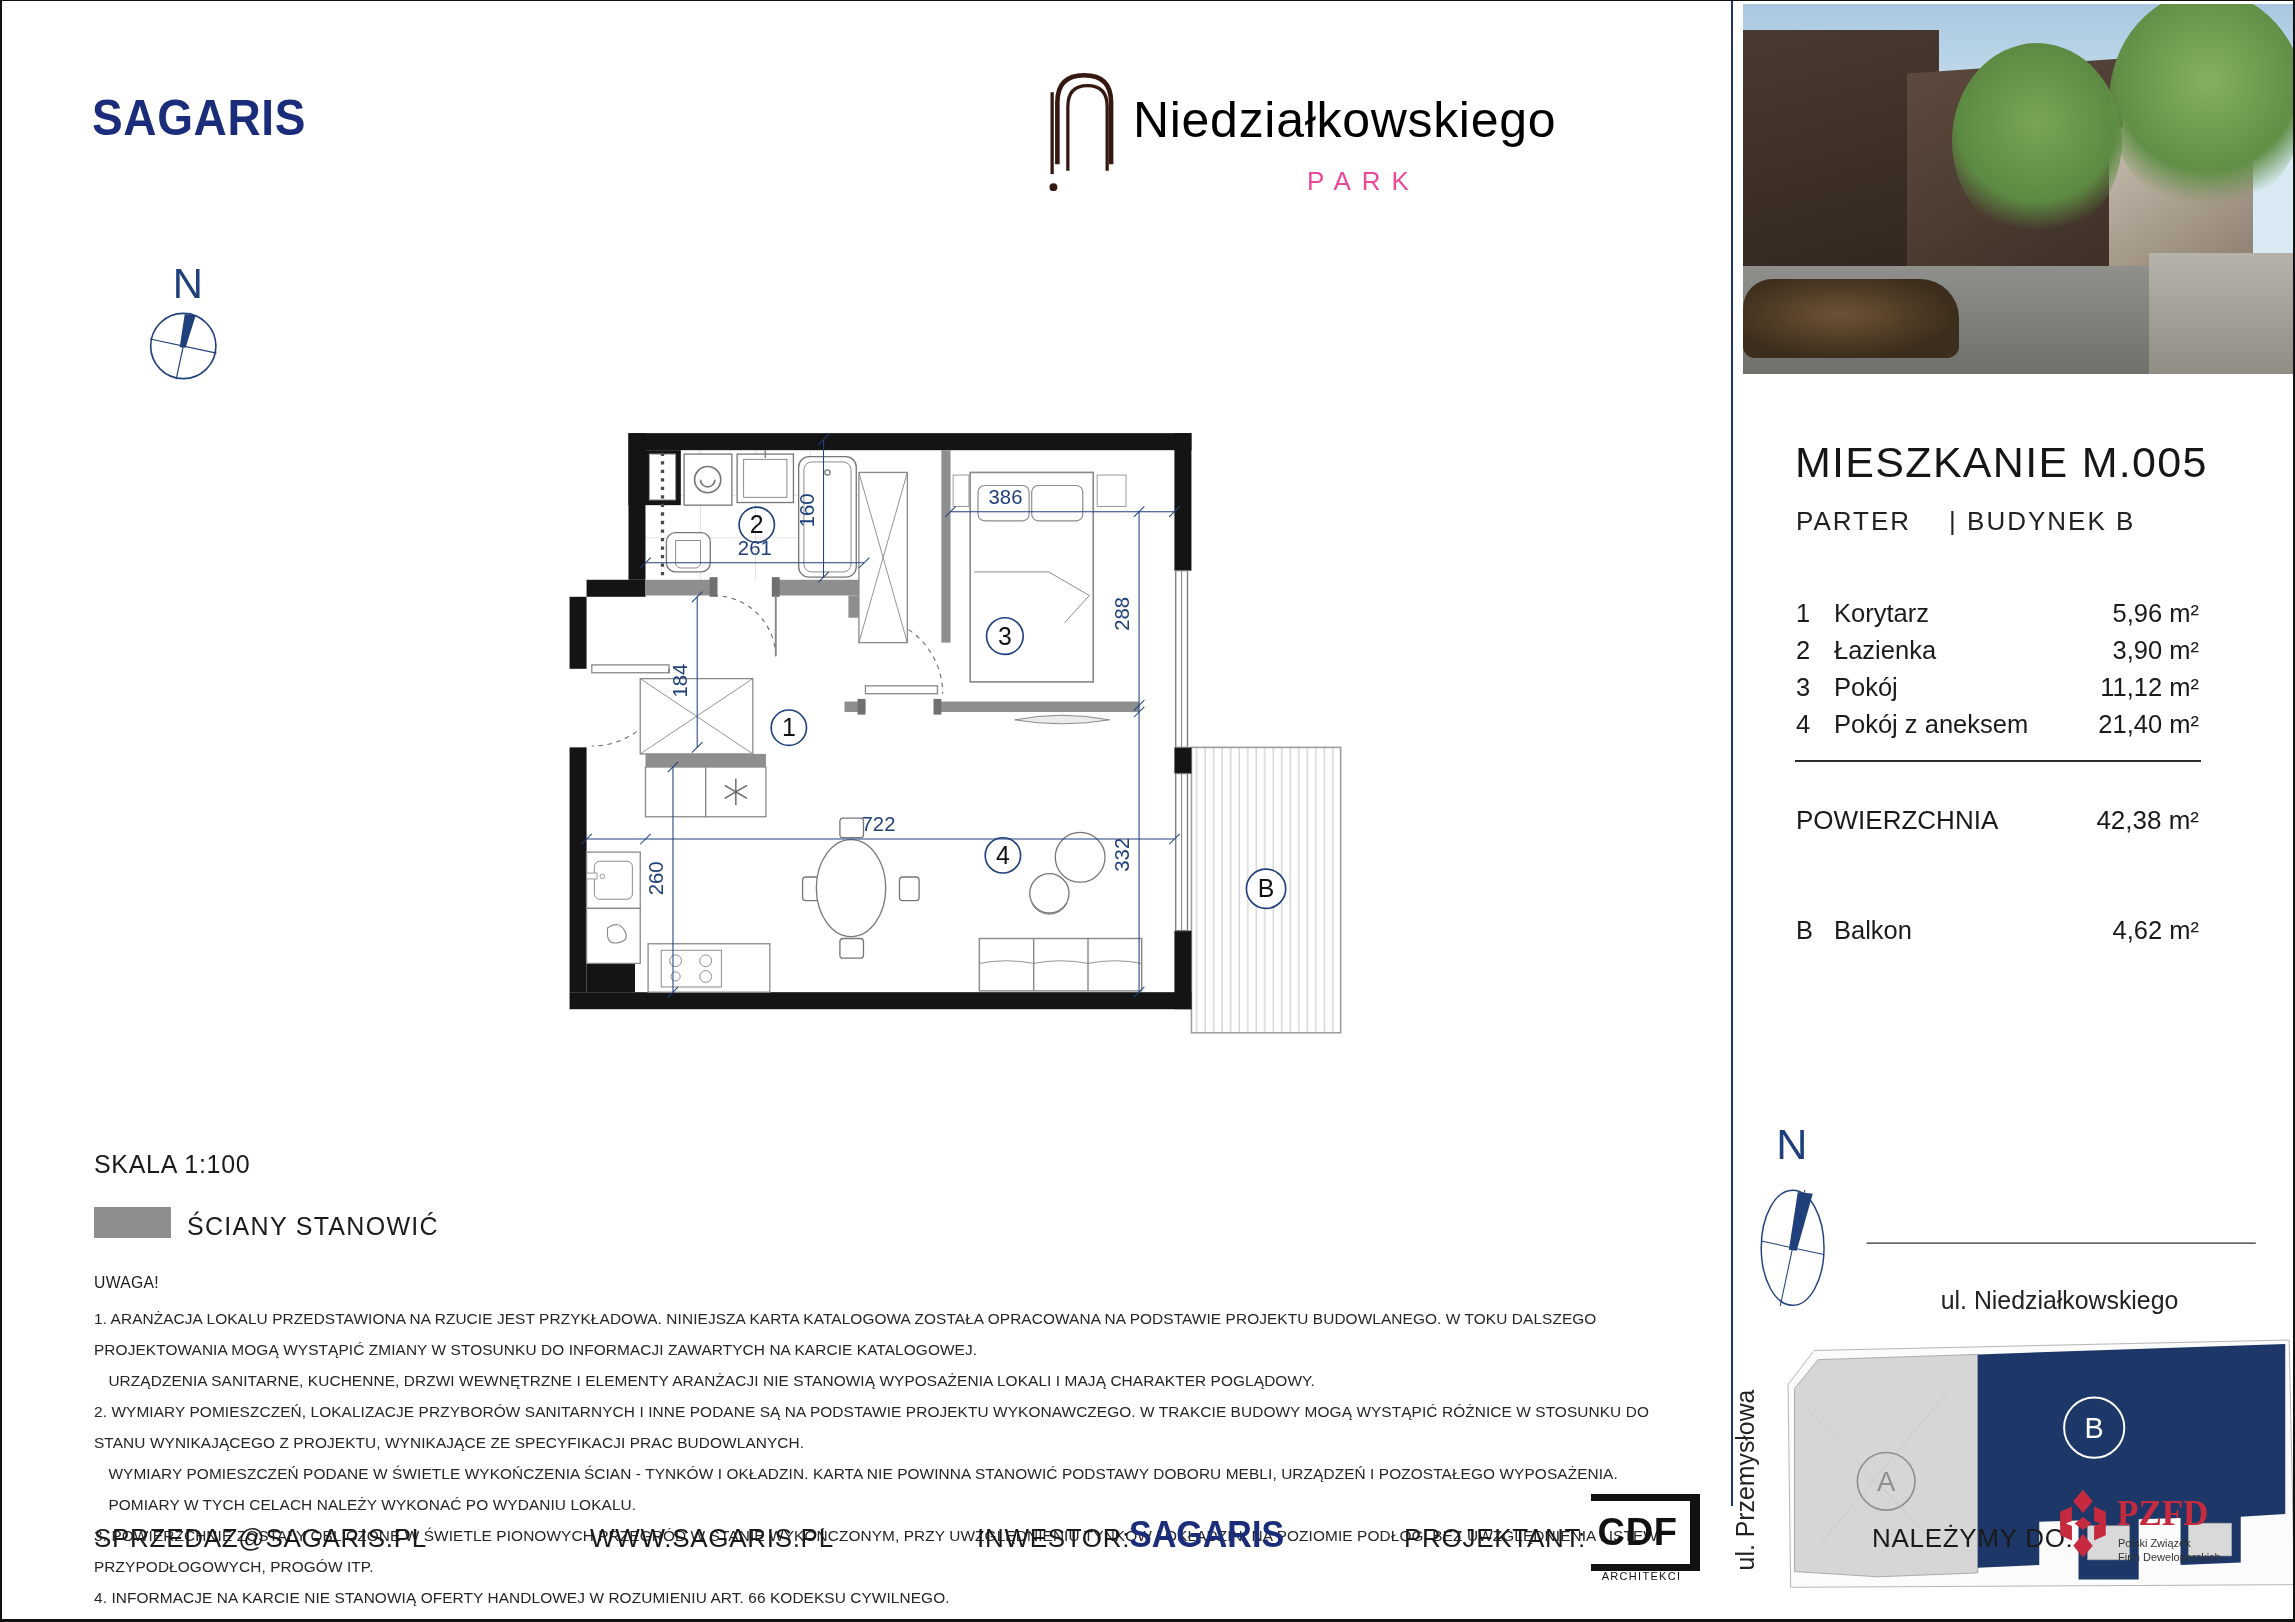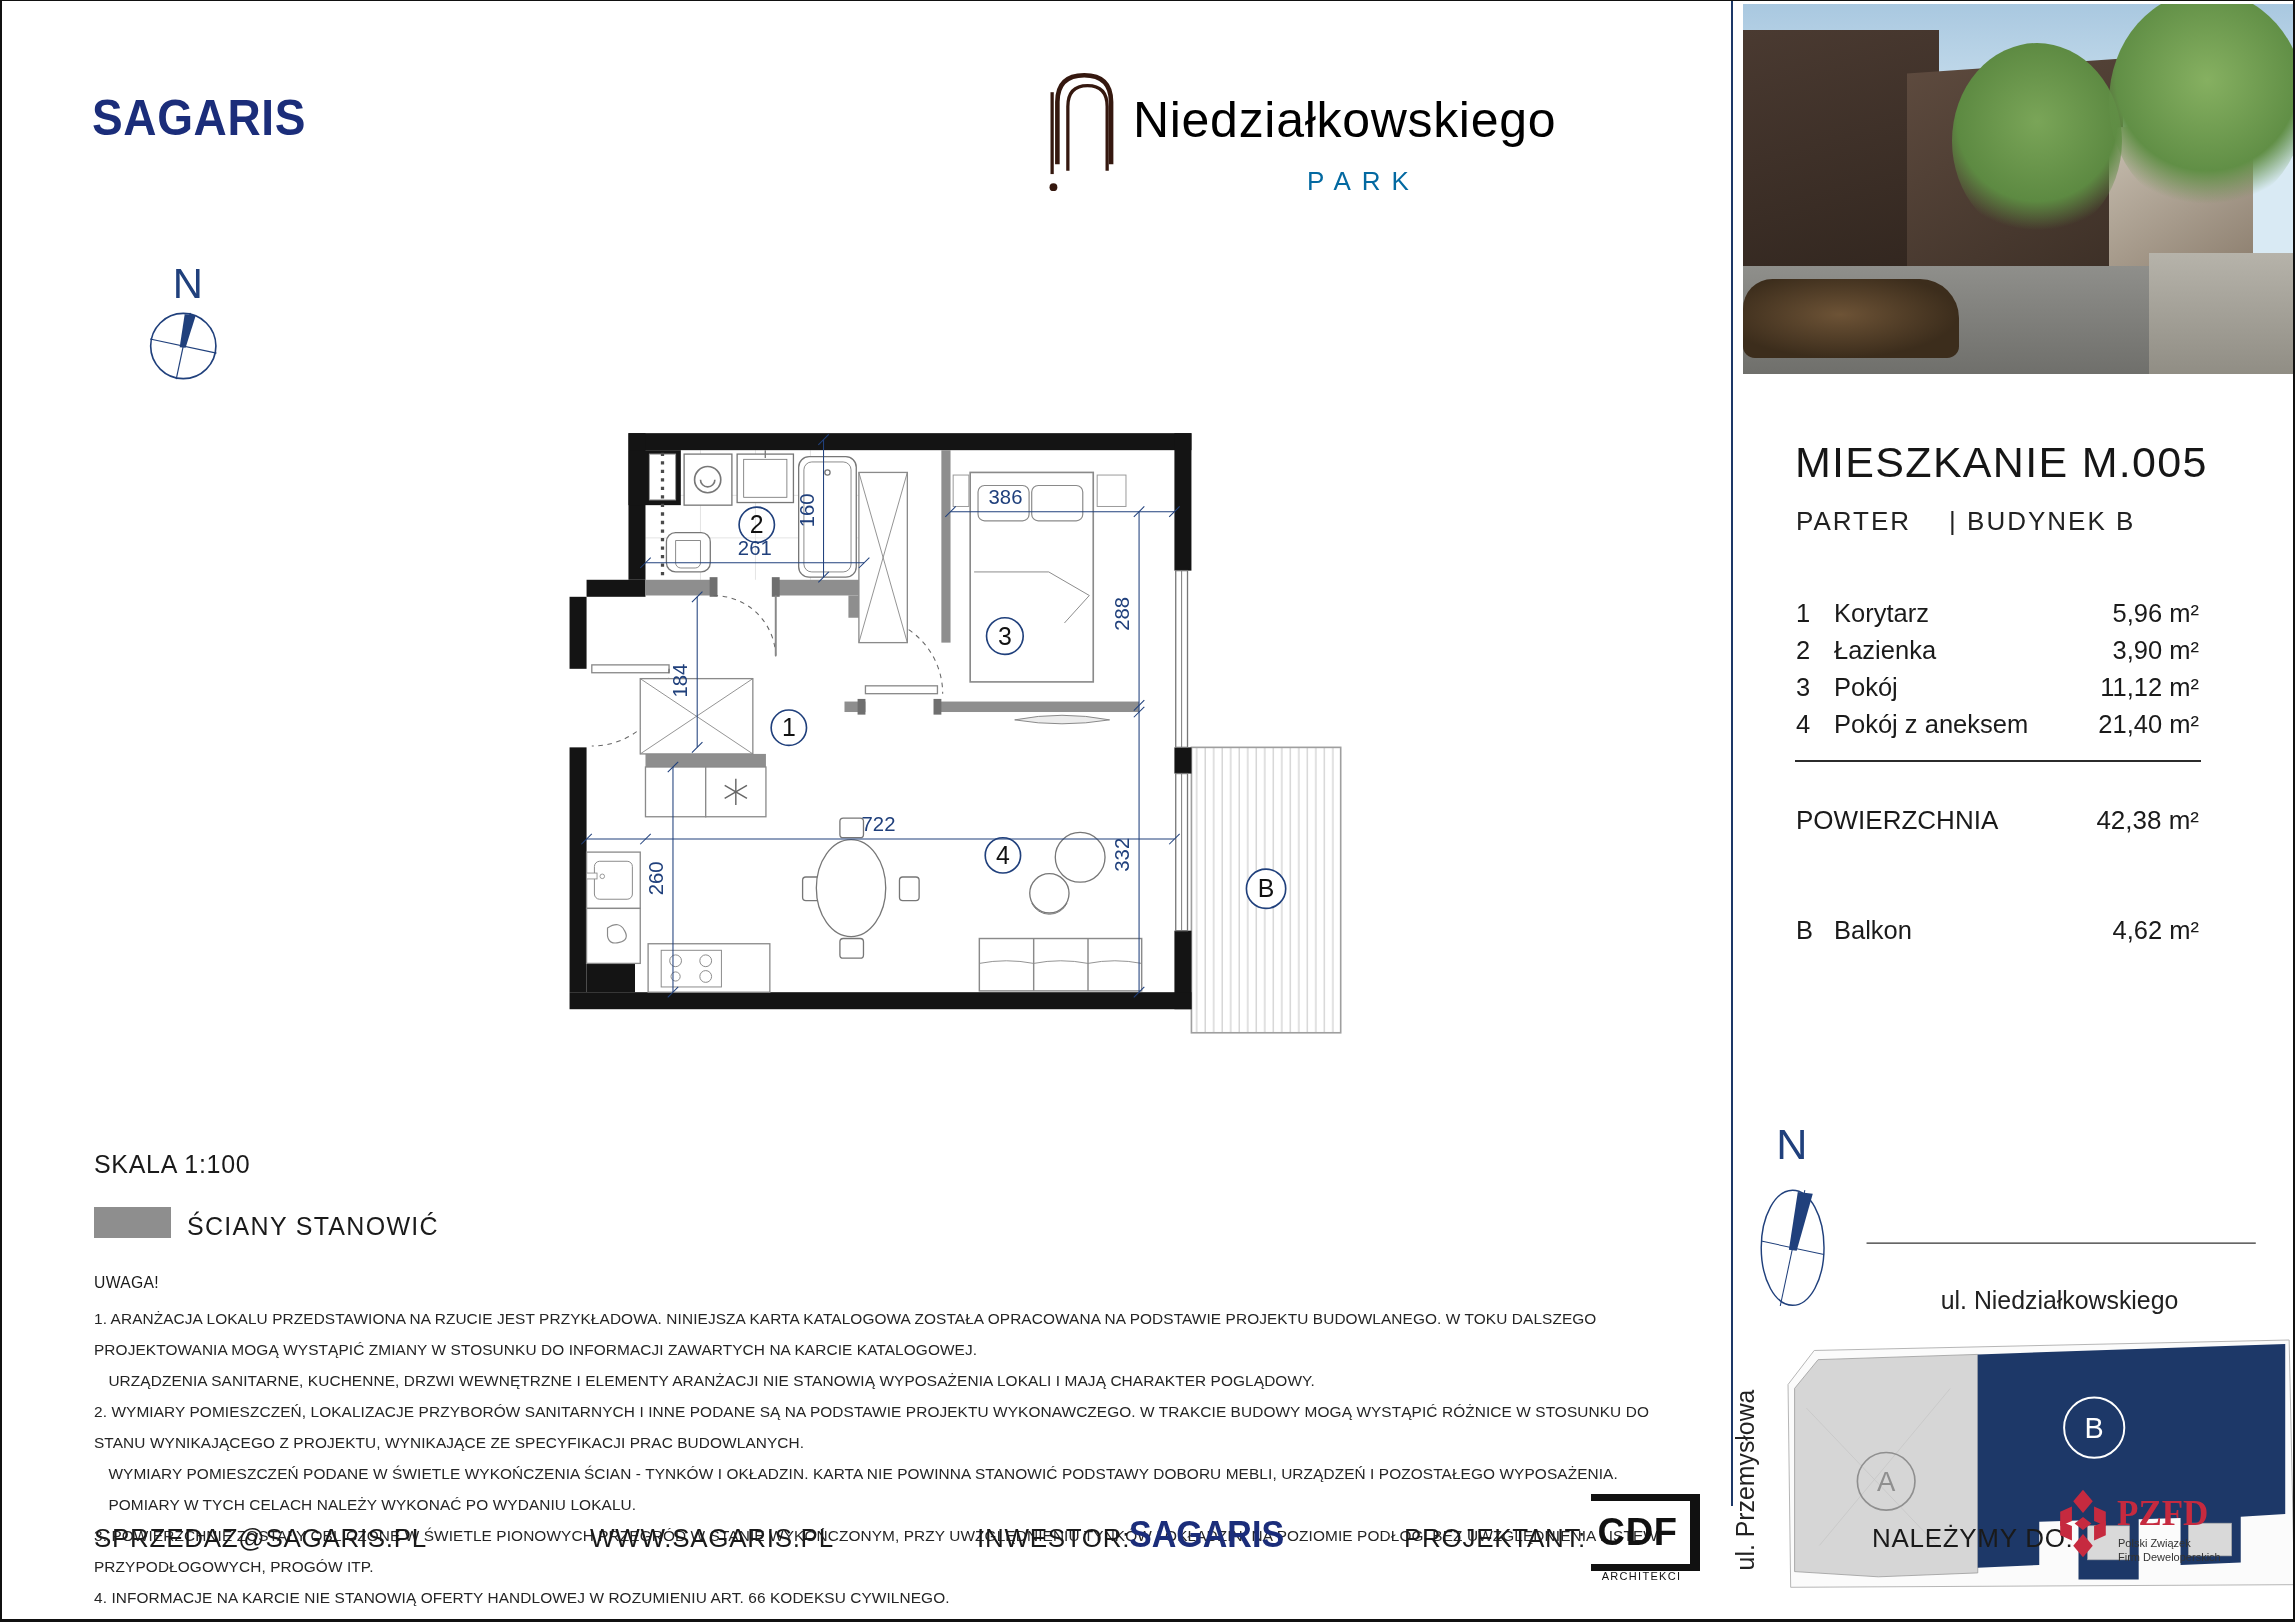--- a/index.html
+++ b/index.html
@@ -4,21 +4,21 @@
 <style>
   html,body{margin:0;padding:0;background:#ffffff;}
   .page{position:relative;width:2295px;height:1622px;background:#ffffff;overflow:hidden;
         font-family:"Liberation Sans", sans-serif;color:#1a1a1a;box-sizing:border-box;
         border-left:2px solid #111;border-right:2px solid #111;border-bottom:3.3px solid #111;border-top:1.3px solid #111;}
   .abs{position:absolute;}
 
   
   .brand{left:90px;top:88px;font-size:50px;font-weight:bold;letter-spacing:0.7px;color:#1b2d7a;transform:scaleX(.92);transform-origin:left;}
   .proj-name{left:1131px;top:90px;font-size:50px;font-weight:normal;color:#000000;letter-spacing:0.7px;}
-  .proj-sub{left:1305px;top:165px;font-size:26px;color:#0369a1;letter-spacing:11px;}
+  .proj-sub{left:1305px;top:165px;font-size:26px;color:#ec4899;letter-spacing:11px;}
 
   
   .vline{left:1729px;top:0px;width:2px;height:1505px;background:#1d3868;}
   .photo{left:1741px;top:3.3px;width:552px;height:370px;background:linear-gradient(180deg,#a9c8e0 0%,#d9eaf4 42%,#d9eaf4 100%);overflow:hidden;}
   .ph-b1{left:0;top:26px;width:196px;height:275px;background:linear-gradient(165deg,#4a3a31,#2f241d);}
   .ph-b2{left:164px;top:62px;width:216px;height:216px;background:linear-gradient(150deg,#5d4a3e,#3c2f26);transform:skewY(-4deg);}
   .ph-b3{left:366px;top:118px;width:144px;height:151px;background:linear-gradient(150deg,#c9c0b2,#8d7f6f);transform:skewY(-5deg);}
   .ph-tree{border-radius:50%;}
   .ph-road{left:0;top:262px;width:552px;height:109px;background:linear-gradient(#8f8f8b,#6f6f6b);}
   .ph-walk{left:406px;top:249px;width:147px;height:122px;background:linear-gradient(#b6b3aa,#908d84);}

